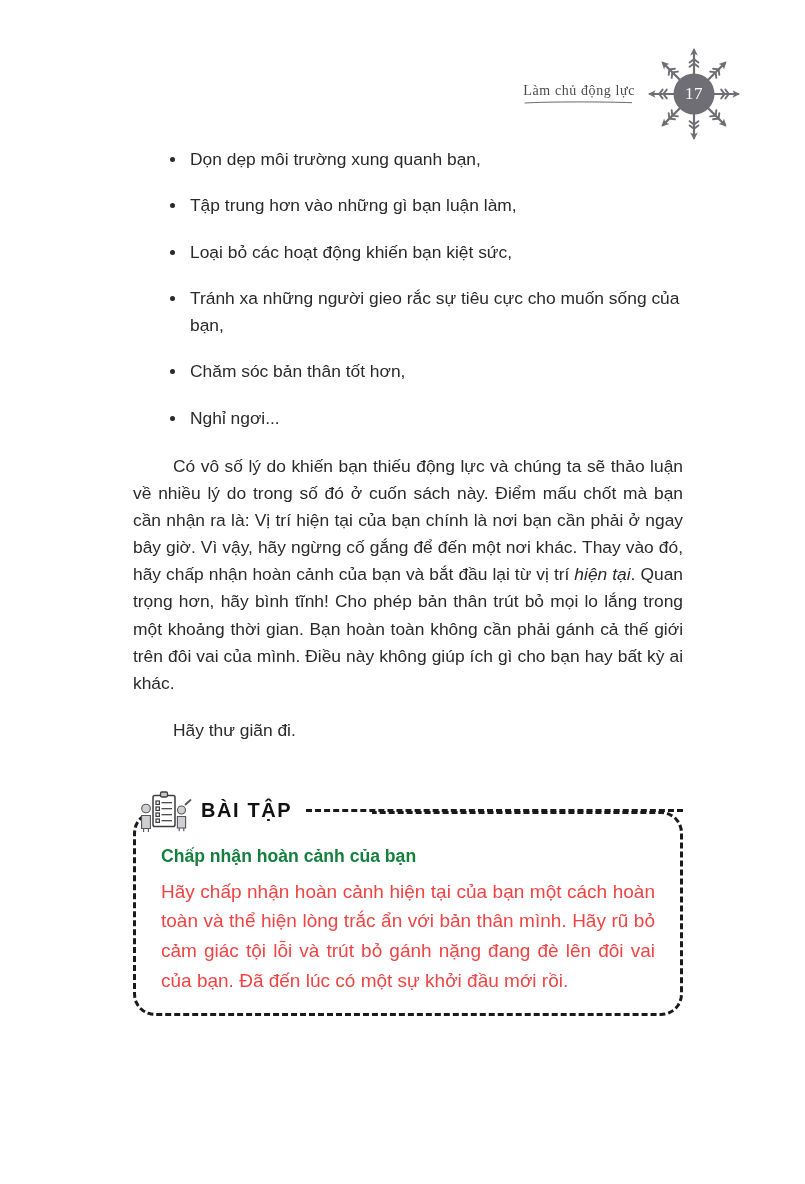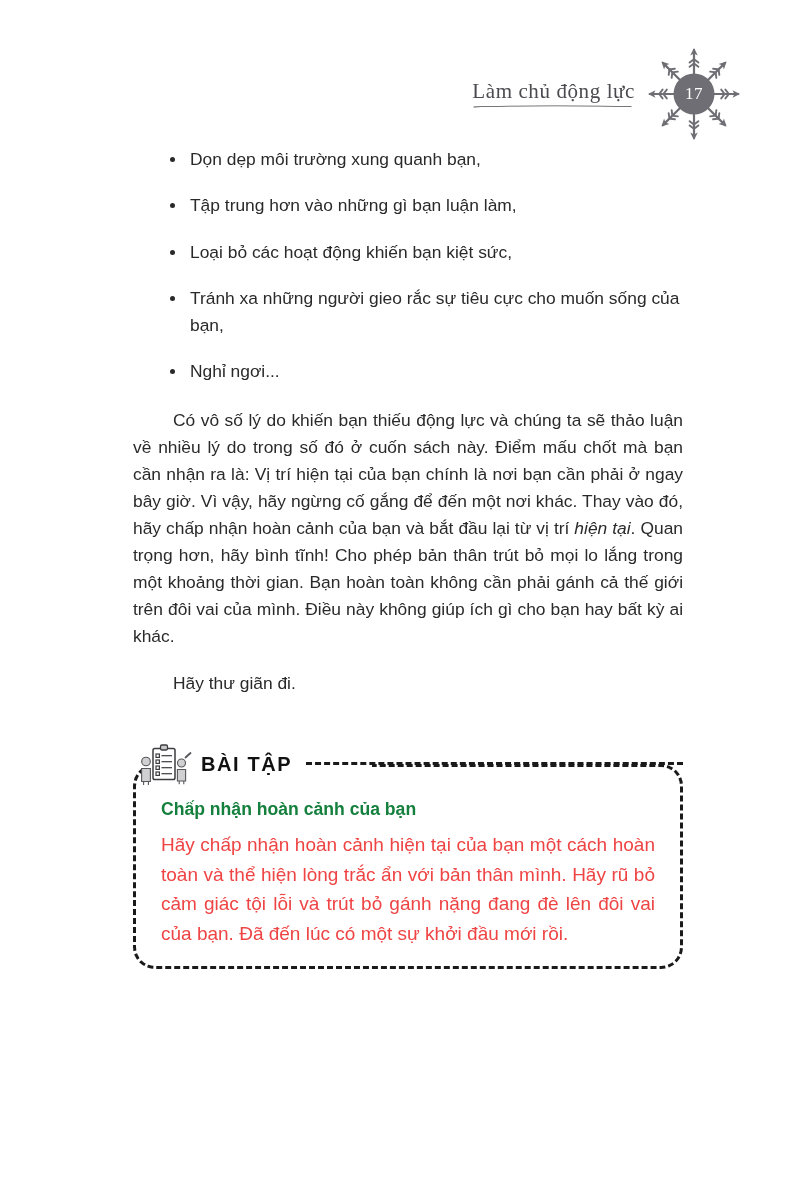--- a/index.html
+++ b/index.html
@@ -29,21 +29,21 @@
     align-items: center;
     justify-content: flex-end;
   }
   .header-title-wrap {
     position: relative;
     padding-right: 14px;
     padding-bottom: 6px;
   }
   .header-title {
     font-family: "Liberation Serif", "DejaVu Serif", serif;
-    font-size: 21px;
+    font-size: 14px;
     letter-spacing: 0.6px;
     color: #4a4a50;
     white-space: nowrap;
     line-height: 1;
   }
   .header-swash {
     position: absolute;
     left: 2px;
     right: 16px;
     bottom: 0px;
@@ -272,20 +272,21 @@
     </div>
   </div>
 
   <div class="content">
 
     <ul class="bullet-list">
       <li class="bullet-item">Dọn dẹp môi trường xung quanh bạn,</li>
       <li class="bullet-item">Tập trung hơn vào những gì bạn luận làm,</li>
       <li class="bullet-item">Loại bỏ các hoạt động khiến bạn kiệt sức,</li>
       <li class="bullet-item">Tránh xa những người gieo rắc sự tiêu cực cho muốn sống của bạn,</li>
+      <li class="bullet-item">Chăm sóc bản thân tốt hơn,</li>
       <li class="bullet-item">Nghỉ ngơi...</li>
     </ul>
 
     <p class="body-para indent para-block-1"><span>Có vô số lý do khiến bạn thiếu động lực và chúng ta sẽ thảo luận về nhiều lý do trong số đó ở cuốn sách này. Điểm mấu chốt mà bạn cần nhận ra là: Vị trí hiện tại của bạn chính là nơi bạn cần phải ở ngay bây giờ. Vì vậy, hãy ngừng cố gắng để đến một nơi khác. Thay vào đó, hãy chấp nhận hoàn cảnh của bạn và bắt đầu lại từ vị trí </span><em>hiện tại</em><span>. Quan trọng hơn, hãy bình tĩnh! Cho phép bản thân trút bỏ mọi lo lắng trong một khoảng thời gian. Bạn hoàn toàn không cần phải gánh cả thế giới trên đôi vai của mình. Điều này không giúp ích gì cho bạn hay bất kỳ ai khác.</span></p>
 
     <p class="body-para indent para-block-2">Hãy thư giãn đi.</p>
 
     <section class="exercise">
 
       <div class="exercise-box">

